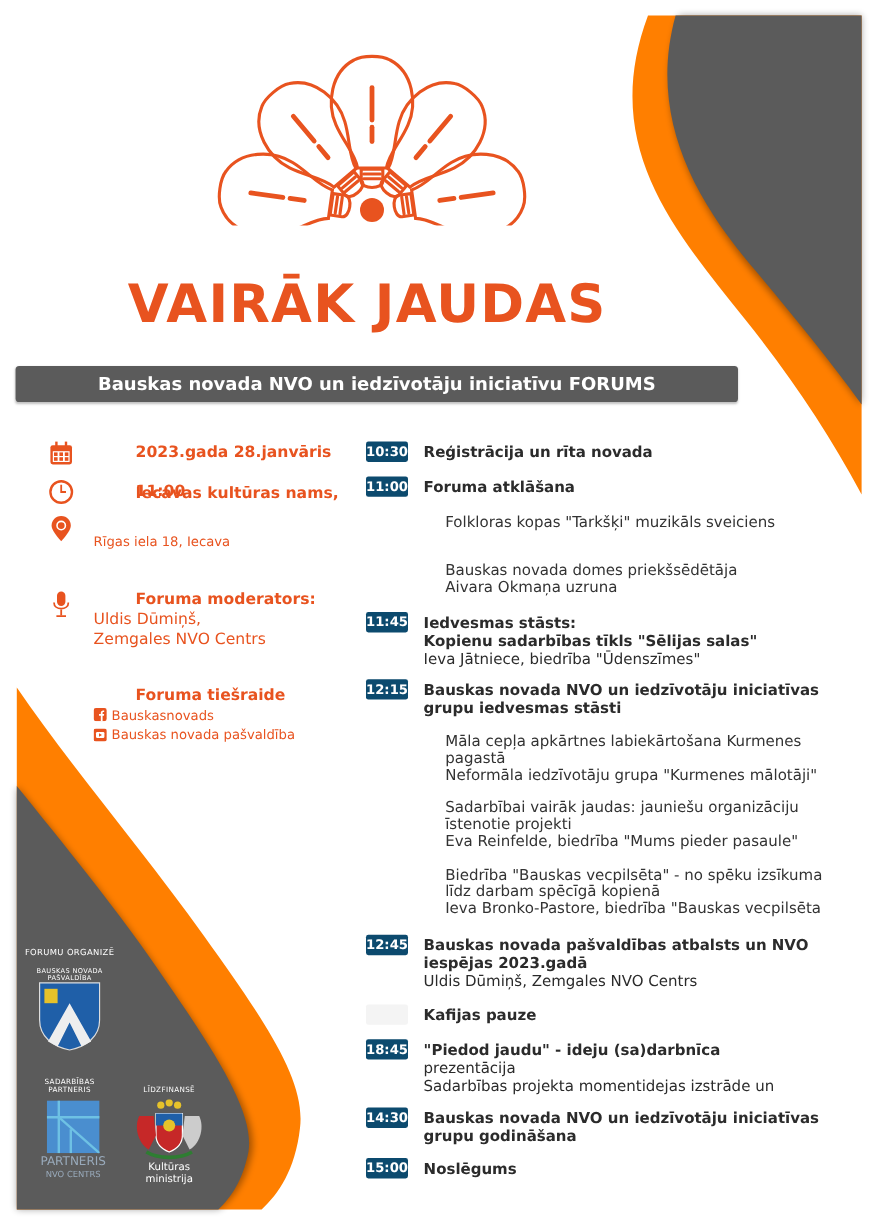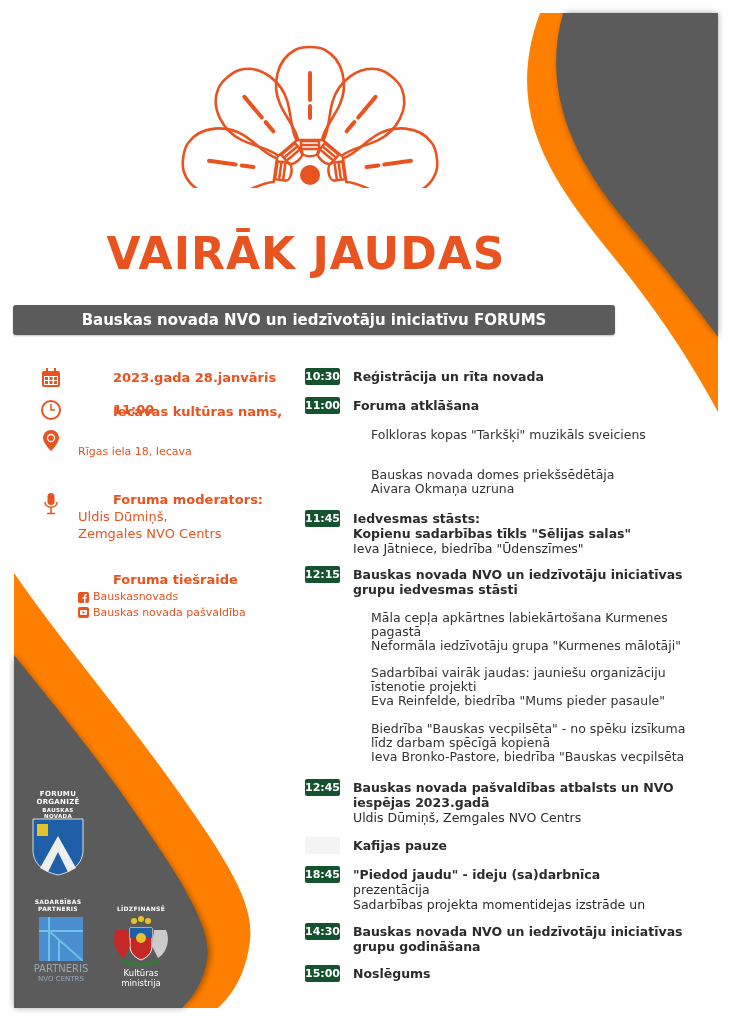--- a/index.html
+++ b/index.html
@@ -24,28 +24,28 @@
     display: flex; align-items: center; justify-content: center;
     box-shadow: 0 1px 2px rgba(0,0,0,0.25);
   }
   .info-text { color: #E8531F; font-size: 13px; }
   .info-text b { font-weight: bold; margin-left: 35px; }
   .info-sub { color: #E8531F; font-size: 11px; }
   .sched { left: 305px; width: 400px; }
   .row { position: absolute; left: 0; width: 400px; }
   .badge {
     position: absolute; left: 0; top: 0; width: 35px; height: 17px;
-    background: #14532d; color: #fff; font-weight: bold; font-size: 11px;
+    background: #0c4a6e; color: #fff; font-weight: bold; font-size: 11px;
     border-radius: 2px; text-align: center; line-height: 17px;
   }
   .badge.empty { background: #f4f4f4; }
   .row-title { position: absolute; left: 48px; font-weight: bold; font-size: 12.5px; line-height: 15px; color: #2b2b2b; }
   .row-sub { font-weight: normal; font-size: 12.5px; }
   .sub-item { position: absolute; left: 66px; font-size: 12.5px; line-height: 14px; color: #333; }
-  .logo-label { color: #fff; font-weight: bold; font-size: 6.5px; text-align: center; letter-spacing: 0.3px; }
+  .logo-label { color: #fff; font-weight: normal; font-size: 6.5px; text-align: center; letter-spacing: 0.3px; }
   .partner-text { color: #9ab; font-size: 9px; text-align: center; line-height: 10px; }
 </style>
 </head>
 <body>
 
 <svg id="bg-svg" width="732" height="1024">
   <defs>
     <filter id="sh" x="-20%" y="-20%" width="140%" height="140%">
       <feGaussianBlur stdDeviation="3"></feGaussianBlur>
     </filter>
@@ -118,21 +118,21 @@
   <rect x="3.5" y="1" width="7" height="12" rx="3.5" fill="#E8531F"></rect>
   <path d="M1,10 C1,17 13,17 13,10" fill="none" stroke="#E8531F" stroke-width="1.5"></path>
   <line x1="7" y1="16" x2="7" y2="21" stroke="#E8531F" stroke-width="1.5"></line>
   <line x1="3" y1="21.5" x2="11" y2="21.5" stroke="#E8531F" stroke-width="1.5"></line>
 </svg>
 <div class="abs info-text" style="left:78px;top:492px"><b>Foruma moderators:</b></div>
 <div class="abs info-text" style="left:78px;top:509px">Uldis Dūmiņš,</div>
 <div class="abs info-text" style="left:78px;top:526px">Zemgales NVO Centrs</div>
 
 <div class="abs info-text" style="left:78px;top:572px"><b>Foruma tiešraide</b></div>
-<div class="abs" style="left:78px;top:590px;display:flex;align-items:flex-end">
+<div class="abs" style="left:78px;top:590px;display:flex;align-items:flex-start">
   <svg width="11" height="11">
       <rect width="11" height="11" rx="2" fill="#E8531F"></rect>
       <path d="M6,11 L6,6.5 L4.5,6.5 L4.5,5 L6,5 L6,4 C6,2.8 6.7,2 8,2 L8.8,2 L8.8,3.4 L8.1,3.4 C7.6,3.4 7.5,3.6 7.5,4 L7.5,5 L8.8,5 L8.6,6.5 L7.5,6.5 L7.5,11 Z" fill="#fff"></path>
     </svg>
   <span class="info-sub" style="margin-left:4px">Bauskasnovads</span>
 </div>
 <div class="abs" style="left:78px;top:606px;display:flex;align-items:center">
   <svg width="11" height="11">
       <rect width="11" height="11" rx="2" fill="#E8531F"></rect>
       <rect x="2" y="3" width="7" height="5" rx="1" fill="#fff"></rect>

